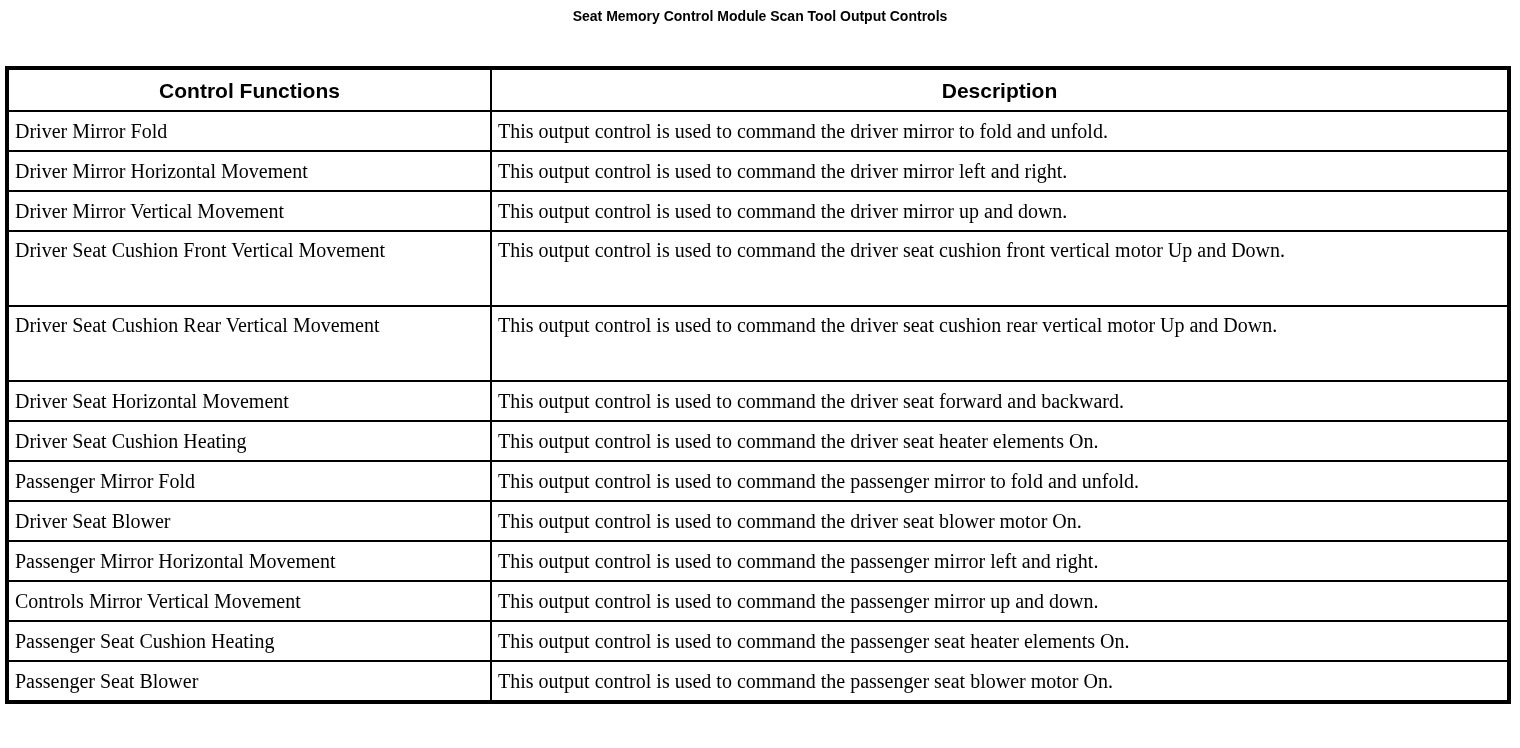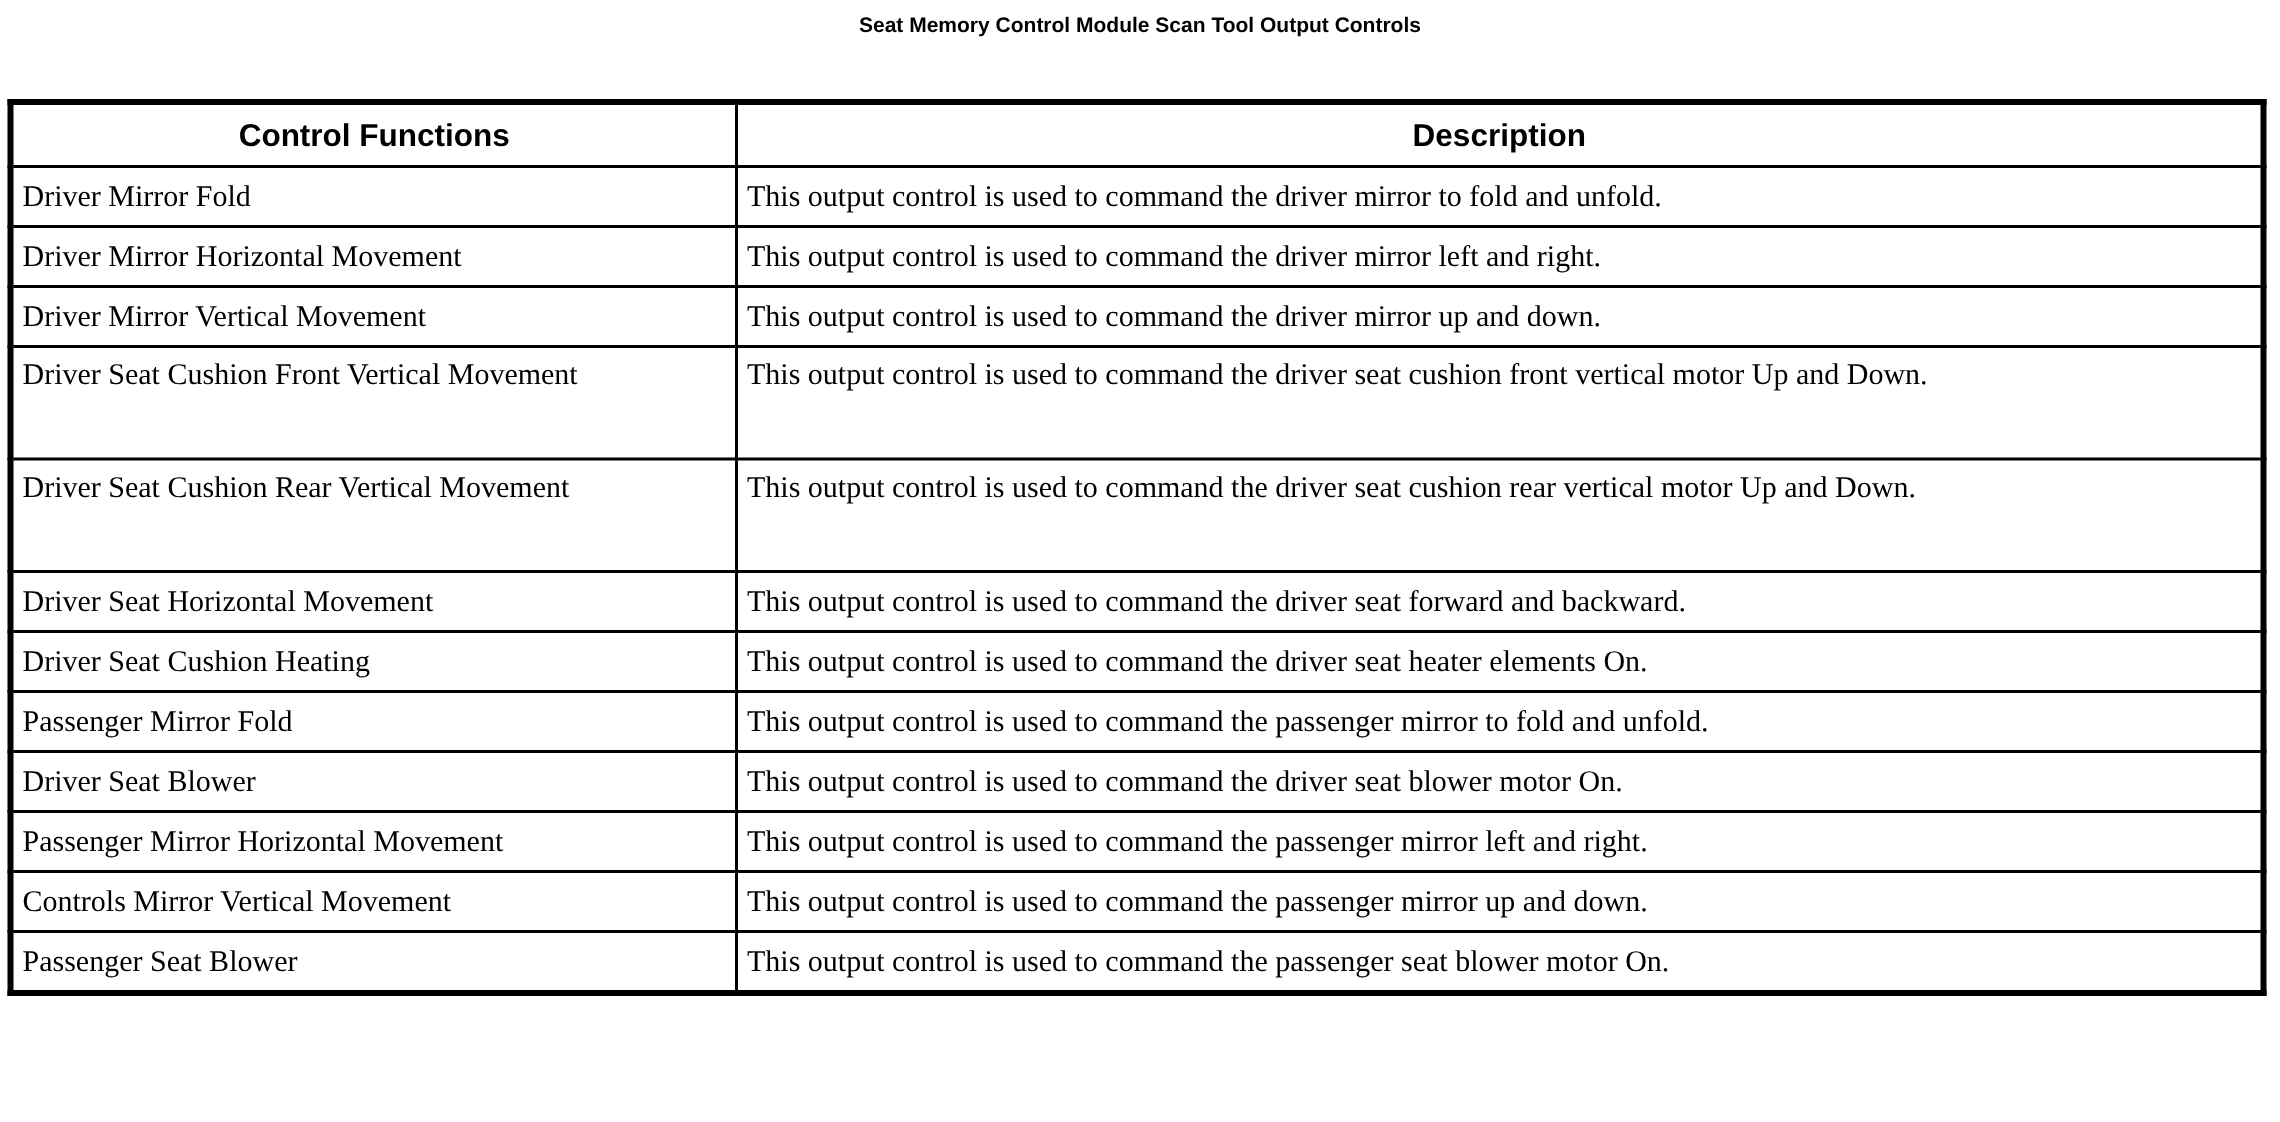--- a/index.html
+++ b/index.html
@@ -176,20 +176,28 @@
           <tr>
             <td>
               <span class="cell-text">Controls Mirror Vertical Movement</span>
             </td>
             <td>
               <span class="cell-text">This output control is used to command the passenger mirror up and down.</span>
             </td>
           </tr>
           <tr>
             <td>
+              <span class="cell-text">Passenger Seat Cushion Heating</span>
+            </td>
+            <td>
+              <span class="cell-text">This output control is used to command the passenger seat heater elements On.</span>
+            </td>
+          </tr>
+          <tr>
+            <td>
               <span class="cell-text">Passenger Seat Blower</span>
             </td>
             <td>
               <span class="cell-text">This output control is used to command the passenger seat blower motor On.</span>
             </td>
           </tr>
         </tbody>
     </table>
   </div>
 

